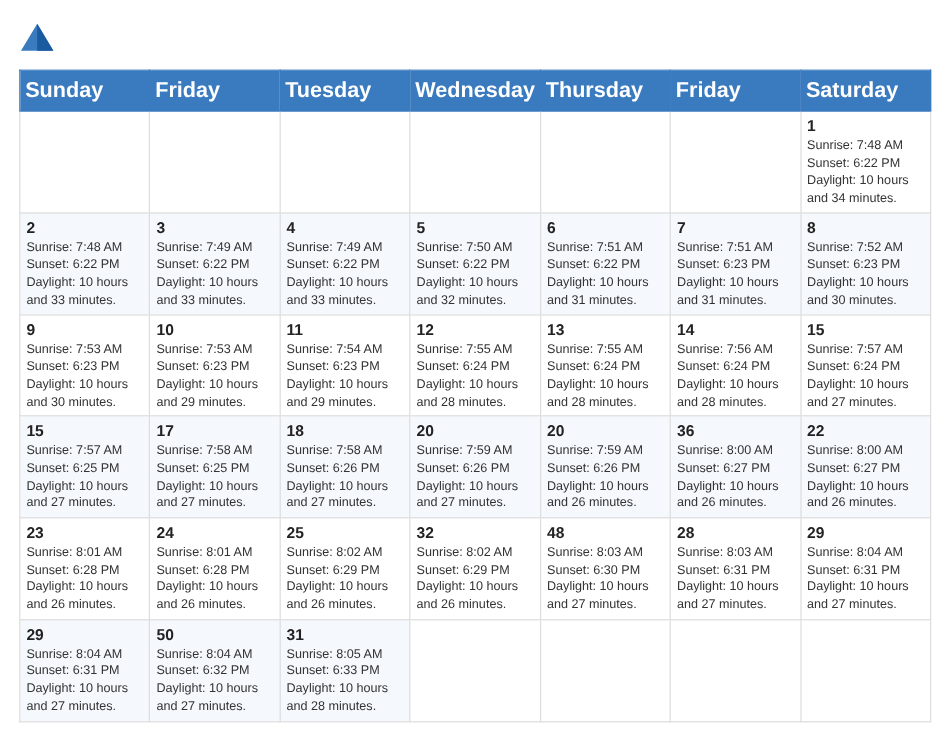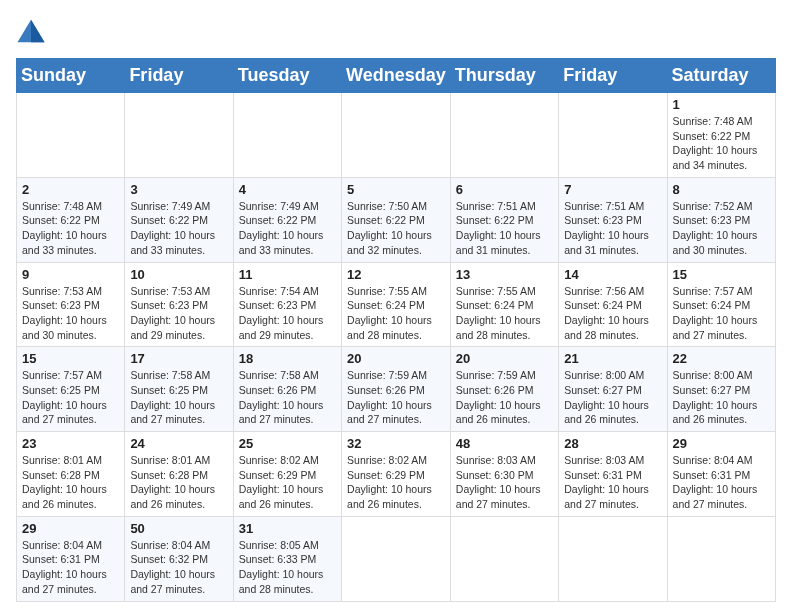--- a/index.html
+++ b/index.html
@@ -288,21 +288,21 @@
       </td>
         <td>
         <span class="day-number">20</span>
         <div class="day-info">
           Sunrise: 7:59 AM<br>
           Sunset: 6:26 PM<br>
           Daylight: 10 hours and 26 minutes.
         </div>
       </td>
         <td>
-        <span class="day-number">21</span>
+        <span class="day-number">36</span>
         <div class="day-info">
           Sunrise: 8:00 AM<br>
           Sunset: 6:27 PM<br>
           Daylight: 10 hours and 26 minutes.
         </div>
       </td>
         <td>
         <span class="day-number">22</span>
         <div class="day-info">
           Sunrise: 8:00 AM<br>

